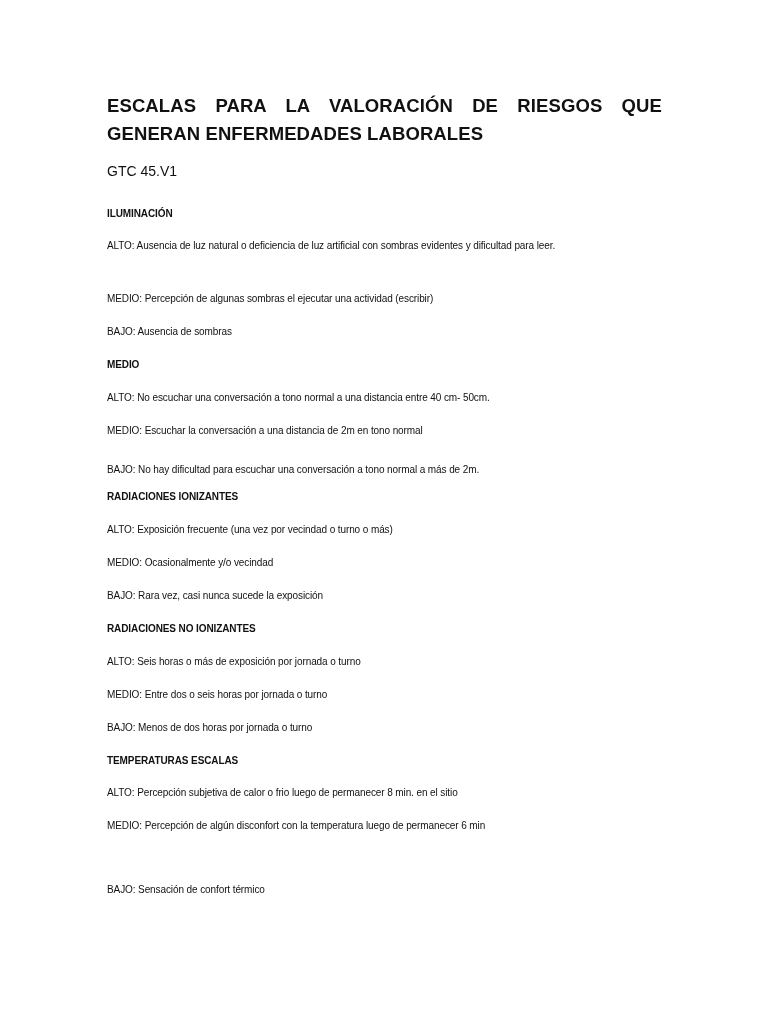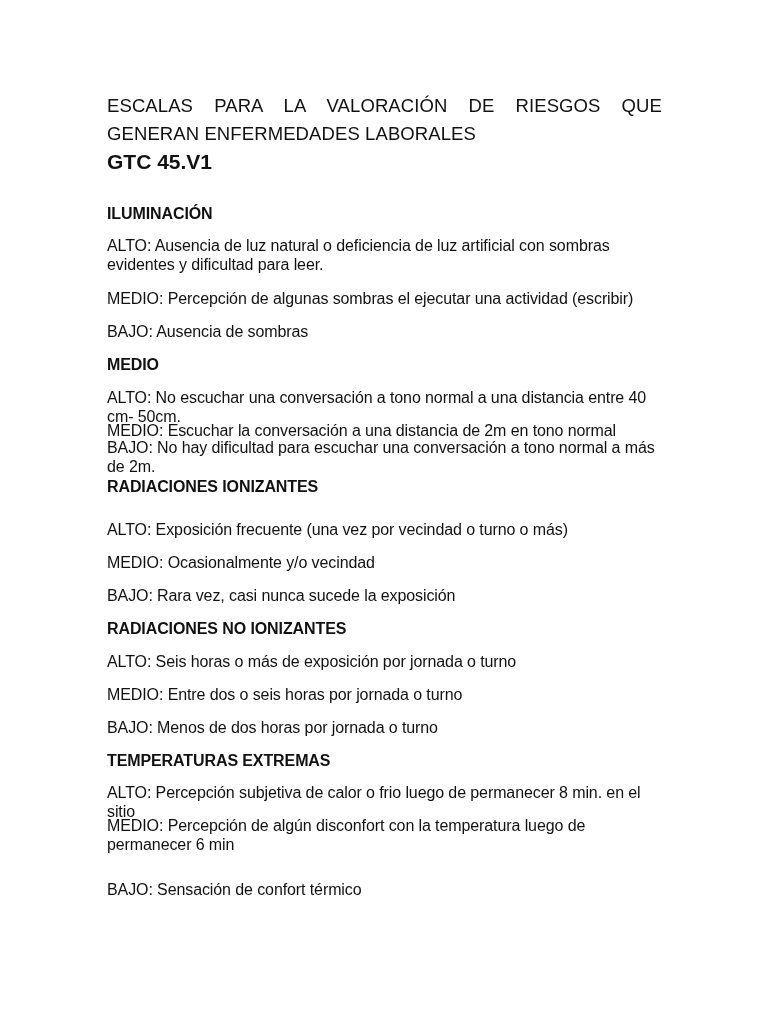--- a/index.html
+++ b/index.html
@@ -1,49 +1,49 @@
 <!DOCTYPE html>
 <html><head>
   <meta charset="utf-8">
   <style>
     html, body { margin: 0; padding: 0; background: #ffffff; }
     body { width: 768px; height: 1024px; position: relative; overflow: hidden;
       font-family: "Liberation Sans", sans-serif; color: #111; }
     .page { position: absolute; left: 107px; top: 0; width: 555px; }
-    .title { position: absolute; left: 0; top: 92px; width: 555px; font-size: 18.5px; font-weight: normal;
+    .title { position: absolute; left: 0; top: 92px; width: 555px; font-size: 18.5px; font-weight: bold;
       line-height: 28px; text-align: justify; text-align-last: left; letter-spacing: 0.1px; }
-    .subtitle { position: absolute; left: 0; top: 150px; font-size: 21px; font-weight: bold; }
-    .line { position: absolute; left: 0; font-size: 16px; line-height: 19px; width: 555px; letter-spacing: -0.1px; }
+    .subtitle { position: absolute; left: 0; top: 163px; font-size: 14px; font-weight: normal; }
+    .line { position: absolute; left: 0; font-size: 10px; line-height: 19px; width: 555px; letter-spacing: -0.1px; }
     .heading { font-weight: bold; }
     .lvl { font-weight: normal; }
   </style>
 </head>
 <body>
 
 <div class="page">
   <div class="title">ESCALAS PARA LA VALORACIÓN DE RIESGOS QUE GENERAN ENFERMEDADES LABORALES</div>
   <div class="subtitle">GTC 45.V1</div>
 
   <div class="line heading" style="top:204px">ILUMINACIÓN</div>
   <div class="line" style="top:236px"><span class="lvl">ALTO:</span><span> Ausencia de luz natural o deficiencia de luz artificial con sombras evidentes y dificultad para leer.</span></div>
   <div class="line" style="top:289px"><span class="lvl">MEDIO:</span><span> Percepción de algunas sombras el ejecutar una actividad (escribir)</span></div>
   <div class="line" style="top:322px"><span class="lvl">BAJO:</span><span> Ausencia de sombras</span></div>
 
   <div class="line heading" style="top:355px">MEDIO</div>
   <div class="line" style="top:388px"><span class="lvl">ALTO:</span><span> No escuchar una conversación a tono normal a una distancia entre 40 cm- 50cm.</span></div>
   <div class="line" style="top:421px"><span class="lvl">MEDIO:</span><span> Escuchar la conversación a una distancia de 2m en tono normal</span></div>
-  <div class="line" style="top:438px"><span class="lvl">BAJO:</span><span> No hay dificultad para escuchar una conversación a tono normal a más de 2m.</span></div>
+  <div class="line" style="top:460px"><span class="lvl">BAJO:</span><span> No hay dificultad para escuchar una conversación a tono normal a más de 2m.</span></div>
 
-  <div class="line heading" style="top:477px">RADIACIONES IONIZANTES</div>
+  <div class="line heading" style="top:487px">RADIACIONES IONIZANTES</div>
   <div class="line" style="top:520px"><span class="lvl">ALTO:</span><span> Exposición frecuente (una vez por vecindad o turno o más)</span></div>
   <div class="line" style="top:553px"><span class="lvl">MEDIO:</span><span> Ocasionalmente y/o vecindad</span></div>
   <div class="line" style="top:586px"><span class="lvl">BAJO:</span><span> Rara vez, casi nunca sucede la exposición</span></div>
 
   <div class="line heading" style="top:619px">RADIACIONES NO IONIZANTES</div>
   <div class="line" style="top:652px"><span class="lvl">ALTO:</span><span> Seis horas o más de exposición por jornada o turno</span></div>
   <div class="line" style="top:685px"><span class="lvl">MEDIO:</span><span> Entre dos o seis horas por jornada o turno</span></div>
   <div class="line" style="top:718px"><span class="lvl">BAJO:</span><span> Menos de dos horas por jornada o turno</span></div>
 
-  <div class="line heading" style="top:751px">TEMPERATURAS EXTREMAS</div>
+  <div class="line heading" style="top:751px">TEMPERATURAS ESCALAS</div>
   <div class="line" style="top:783px"><span class="lvl">ALTO:</span><span> Percepción subjetiva de calor o frio luego de permanecer 8 min. en el sitio</span></div>
   <div class="line" style="top:816px"><span class="lvl">MEDIO:</span><span> Percepción de algún disconfort con la temperatura luego de permanecer 6 min</span></div>
   <div class="line" style="top:880px"><span class="lvl">BAJO:</span><span> Sensación de confort térmico</span></div>
 </div>
 
 </body></html>

